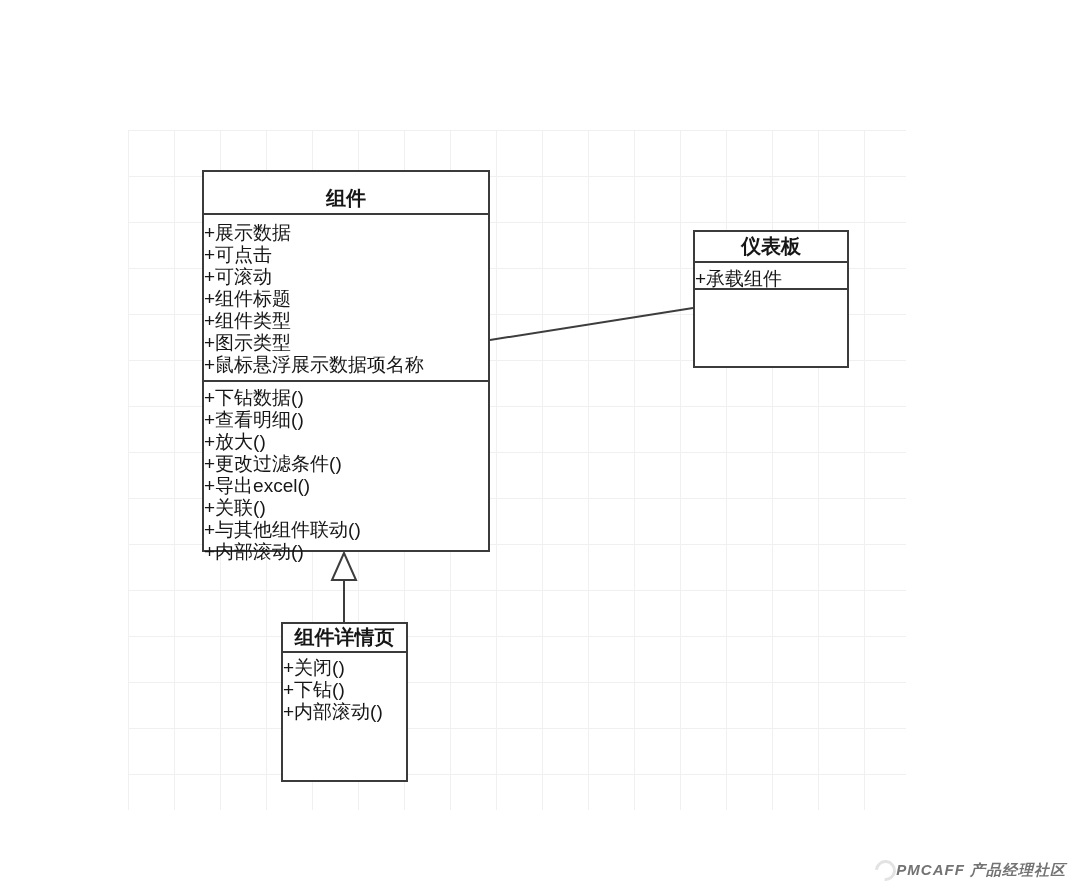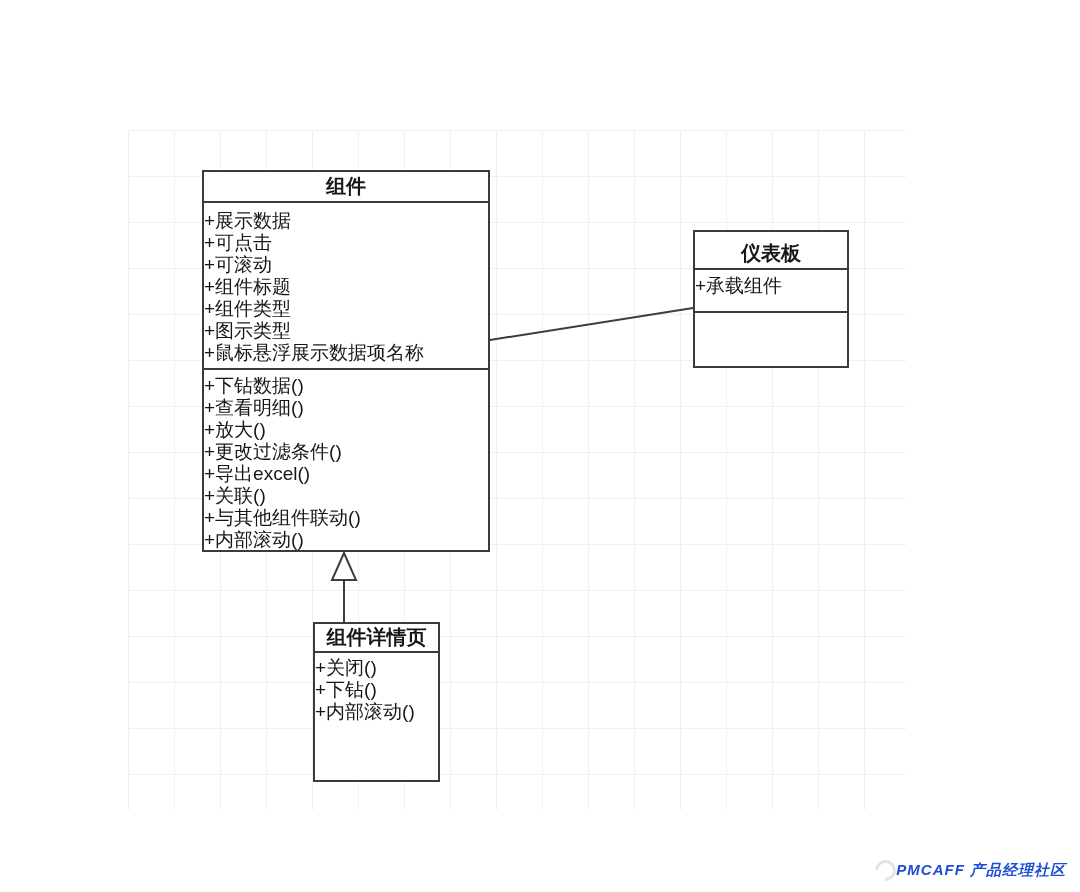--- a/index.html
+++ b/index.html
@@ -51,44 +51,44 @@
   .uml-section { box-sizing: border-box; }
   .uml-section.attrs { border-bottom: 2px solid #3b3b3b; }
   .row {
     font-size: 19px;
     line-height: 22px;
     white-space: nowrap;
   }
 
   
   #class-component        { left: 202px; top: 170px; width: 288px; height: 382px; }
-  #class-component .uml-title { height: 29px; }
+  #class-component .uml-title { height: 29px; margin-top: 12px; }
   #class-component .attrs { height: 167px; padding-top: 7px; }
   #class-component .methods { padding-top: 5px; }
 
   
   #class-dashboard        { left: 693px; top: 230px; width: 156px; height: 138px; }
-  #class-dashboard .uml-title { height: 29px; margin-top: 7px; }
-  #class-dashboard .attrs { height: 43px; padding-top: 5px; }
+  #class-dashboard .uml-title { height: 29px; }
+  #class-dashboard .attrs { height: 27px; padding-top: 5px; }
   #class-dashboard .methods { padding-top: 3px; }
 
   
-  #class-detail           { left: 281px; top: 622px; width: 127px; height: 160px; margin-left: 32px; }
+  #class-detail           { left: 281px; top: 622px; width: 127px; height: 160px; }
   #class-detail .uml-title { height: 27px; }
   #class-detail .attrs { height: 53px; padding-top: 5px; }
   #class-detail .methods { padding-top: 4px; }
 
   
   .watermark {
     position: absolute;
     right: 14px;
     bottom: 11px;
     display: flex;
     align-items: center;
-    color: #1d4ed8;
+    color: #737373;
     font-size: 15px;
     font-weight: bold;
     font-style: italic;
     letter-spacing: 1px;
     user-select: none;
   }
   .watermark-logo {
     width: 15px; height: 15px;
     border: 3px solid #e3e3e3;
     border-left-color: transparent;

